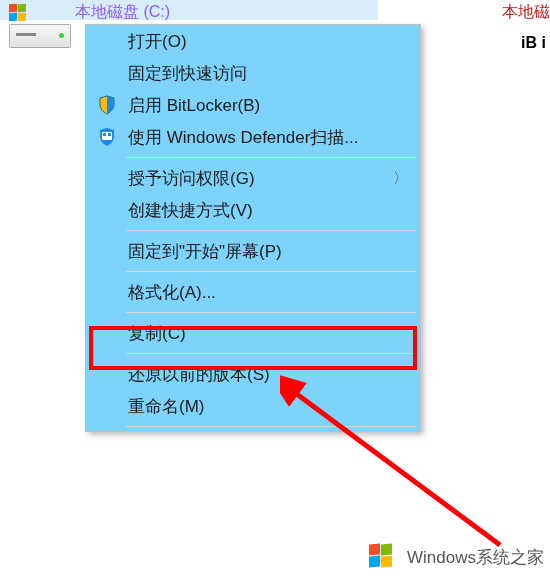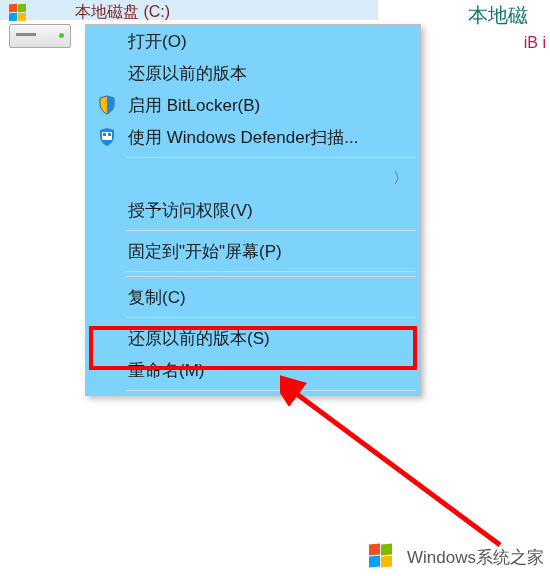--- a/index.html
+++ b/index.html
@@ -21,27 +21,27 @@
     }
     .drive-labels {
       position: absolute;
       top: 2px; left: 0; width: 100%;
       display: flex;
     }
     .drive-label-1 {
       position: absolute;
       left: 75px;
       font-size: 16px;
-      color: #7f1d1d;
+      color: #8b5cf6;
     }
     .drive-label-2 {
       position: absolute;
-      left: 468px;
-      font-size: 20px;
-      color: #0f766e;
+      left: 502px;
+      font-size: 16px;
+      color: #b91c1c;
     }
     .drive-icon {
       position: absolute;
       left: 9px;
       top: 24px;
       width: 62px;
       height: 38px;
     }
     .drive-body {
       width: 62px; height: 24px;
@@ -70,21 +70,22 @@
     }
     .win-sq { position: absolute; width: 8px; height: 8px; }
     .win-sq.a { left: 0; top: 0; background: #f25022; transform: skewY(-4deg);}
     .win-sq.b { left: 9px; top: 0; background: #7fba00; transform: skewY(-4deg);}
     .win-sq.c { left: 0; top: 9px; background: #00a4ef; transform: skewY(-4deg);}
     .win-sq.d { left: 9px; top: 9px; background: #ffb900; transform: skewY(-4deg);}
     .sb-text {
       position: absolute;
       right: 4px; top: 34px;
       font-size: 16px;
-      color: #be185d;
+      color: #000000;
+      font-weight: bold;
     }
     .context-menu {
       position: absolute;
       left: 85px;
       top: 24px;
       width: 336px;
       background: #7dd3fc;
       border: 1px solid #bfbfbf;
       box-shadow: 3px 3px 6px rgba(0,0,0,0.25);
       padding: 0 2px;
@@ -187,21 +188,21 @@
   </div>
 </div>
 
 <span class="sb-text">iB i</span>
 
 <div class="context-menu">
   <div class="menu-item">
     <span>打开(O)</span>
   </div>
   <div class="menu-item">
-    <span>还原以前的版本</span>
+    <span>固定到快速访问</span>
   </div>
   <div class="menu-item">
     <span class="icon-slot">
       <svg width="20" height="20" viewBox="0 0 20 20">
         <path d="M10 1 L17 3 V9 C17 14 14 17 10 19 C6 17 3 14 3 9 V3 Z" fill="#ffb900" stroke="#1e63b0" stroke-width="1"></path>
         <path d="M10 1 L17 3 V9 C17 14 14 17 10 19 V1 Z" fill="#1e88e5"></path>
       </svg>
     </span>
     <span>启用 BitLocker(B)</span>
   </div>
@@ -211,30 +212,34 @@
         <path d="M10 1 L17 3 V9 C17 14 14 17 10 19 C6 17 3 14 3 9 V3 Z" fill="#1e88e5"></path>
         <rect x="5" y="5" width="10" height="8" fill="#fff" rx="1"></rect>
         <rect x="6" y="6" width="3" height="3" fill="#1e88e5"></rect>
         <rect x="11" y="6" width="3" height="3" fill="#1e88e5"></rect>
       </svg>
     </span>
     <span>使用 Windows Defender扫描...</span>
   </div>
   <div class="sep"></div>
   <div class="menu-item">
+    <span>授予访问权限(G)</span>
     <span class="arrow">〉</span>
   </div>
   <div class="menu-item">
-    <span>授予访问权限(V)</span>
+    <span>创建快捷方式(V)</span>
   </div>
   <div class="sep"></div>
   <div class="menu-item">
     <span>固定到"开始"屏幕(P)</span>
   </div>
   <div class="sep"></div>
+  <div class="menu-item">
+    <span>格式化(A)...</span>
+  </div>
   <div class="sep"></div>
   <div class="menu-item">
     <span>复制(C)</span>
   </div>
   <div class="sep"></div>
   <div class="menu-item">
     <span>还原以前的版本(S)</span>
   </div>
   <div class="menu-item">
     <span>重命名(M)</span>

